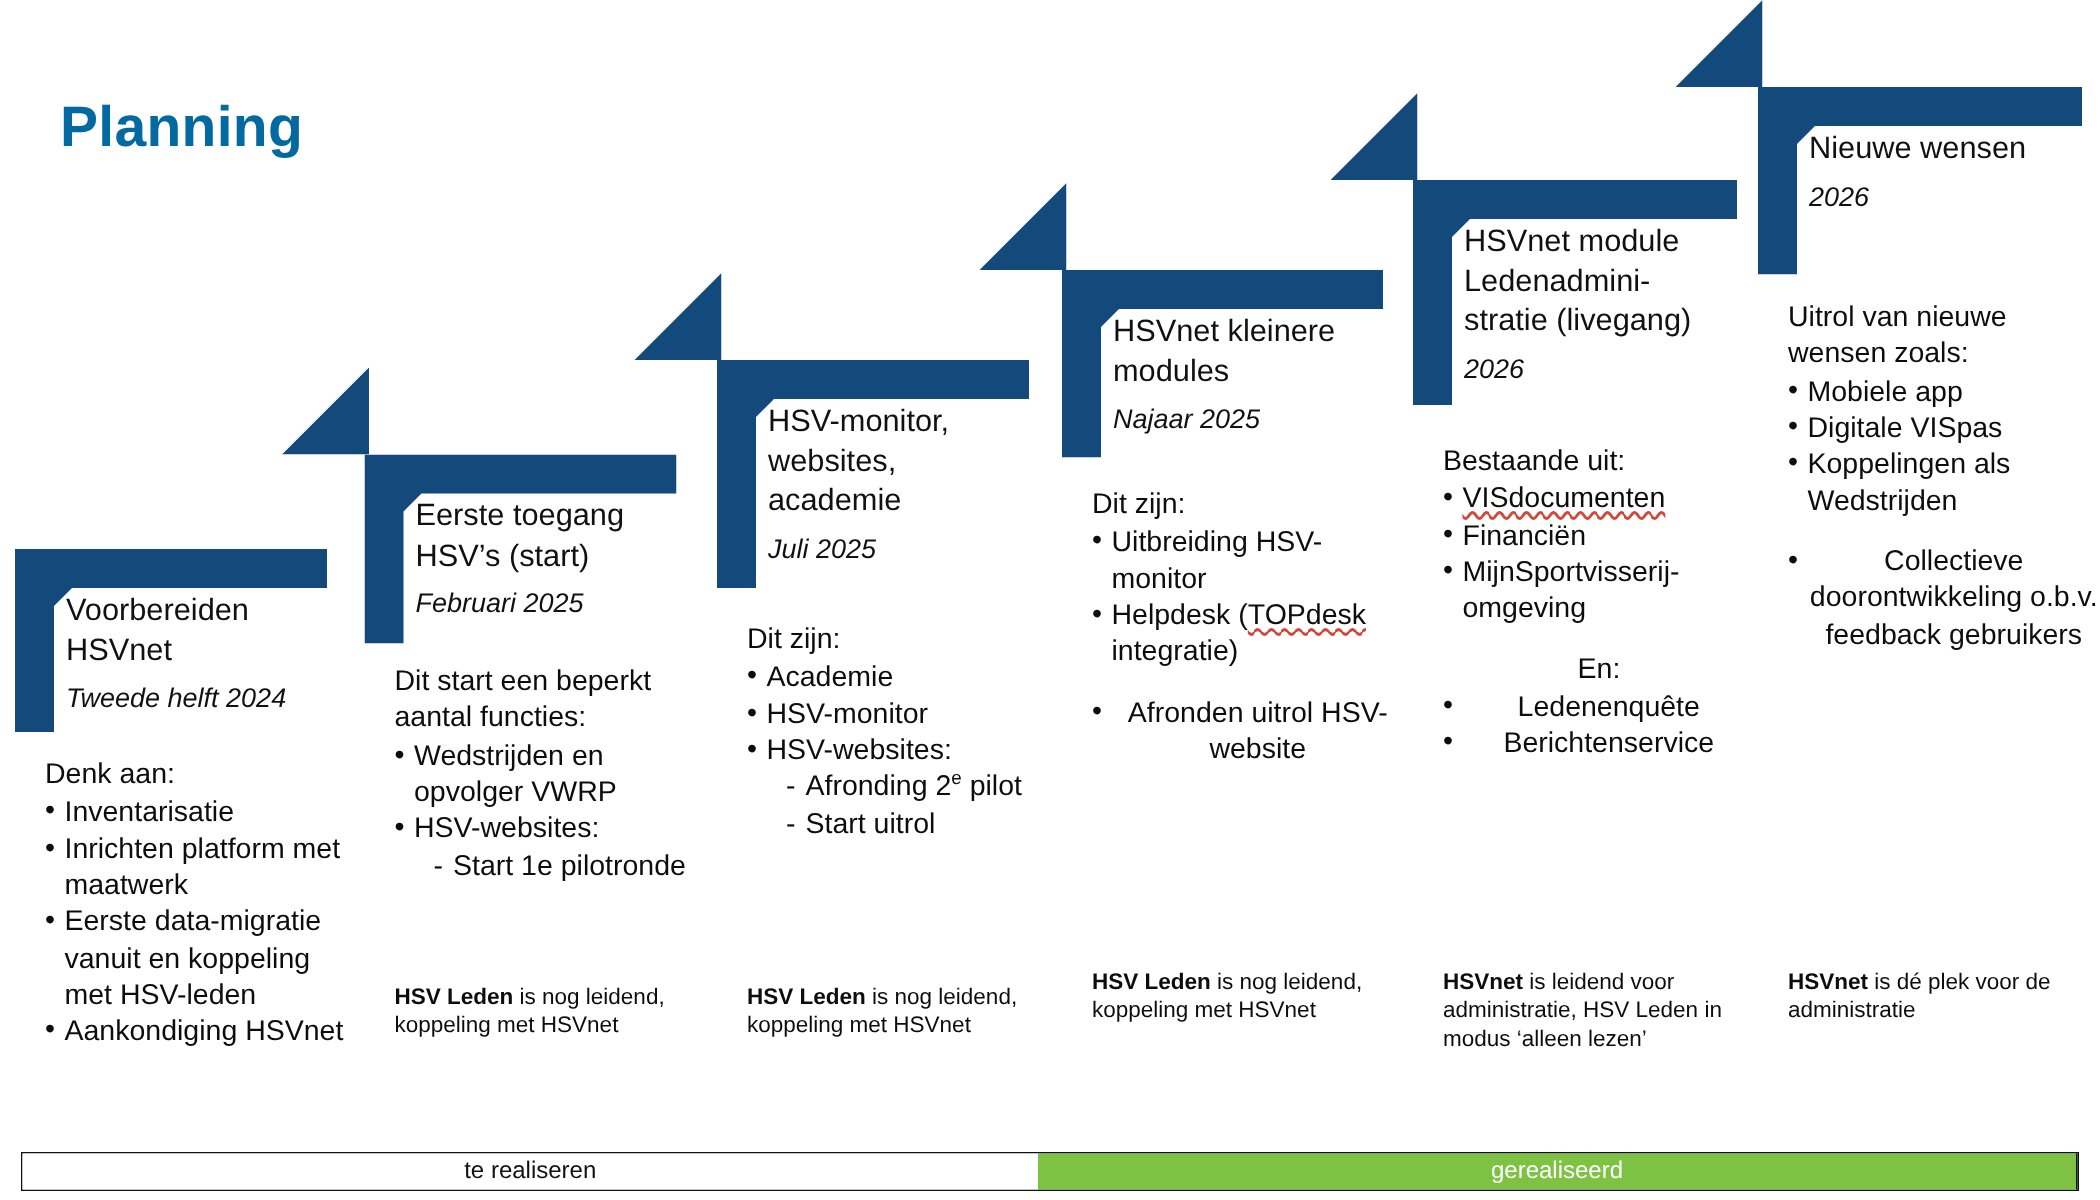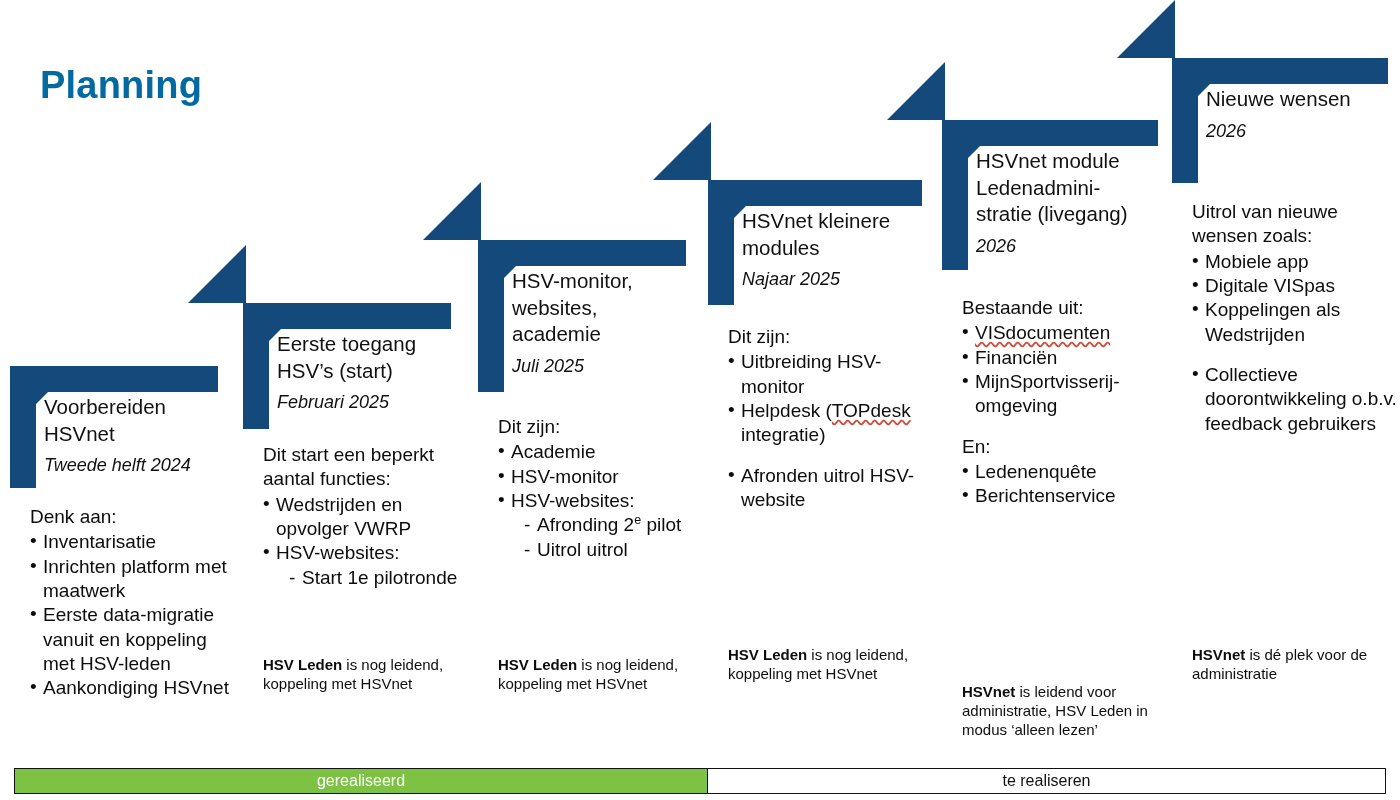--- a/index.html
+++ b/index.html
@@ -75,21 +75,21 @@
 
   
   .step-body {
     position: absolute;
     left: 20px;
     width: 208px;
     font-size: 19px;
     line-height: 1.28;
   }
   .grp { margin-bottom: 0; }
-  .grp + .grp { margin-top: 16px; }
+  .grp + .grp { margin-top: 16px; text-align: center; }
   .lead {
     margin: 0 0 1px 0;
   }
   .blist {
     margin: 0;
     padding: 0;
     list-style: none;
   }
   .blist li {
     position: relative;
@@ -242,21 +242,21 @@
         <div class="step-date">Juli 2025</div>
       </div>
       <div class="step-body" style="top:415px;">
         <div class="grp">
           <div class="lead">Dit zijn:</div>
           <ul class="blist">
             <li>Academie</li>
             <li>HSV-monitor</li>
             <li>HSV-websites:<ul class="sub">
                 <li>Afronding 2<sup>e</sup> pilot</li>
-                <li>Uitrol uitrol</li>
+                <li>Start uitrol</li>
               </ul></li>
           </ul>
         </div>
       </div>
       <div class="step-foot" style="top:655px;"><b>HSV Leden</b><span> is nog leidend, koppeling met HSVnet</span></div>
     </div>
     <div class="step" style="left: 708px; top: 0px;">
       <div class="riser" style="left:-55px; top:122px;">
         <svg width="58" height="58" viewBox="0 0 58 58">
           <polygon points="58,0 58,58 0,58" fill="#14497C"></polygon>
@@ -315,21 +315,21 @@
           </ul>
         </div>
         <div class="grp">
           <div class="lead">En:</div>
           <ul class="blist">
             <li>Ledenenquête</li>
             <li>Berichtenservice</li>
           </ul>
         </div>
       </div>
-      <div class="step-foot" style="top:645px;margin-top:37px;"><b>HSVnet</b><span> is leidend voor administratie, HSV Leden in modus ‘alleen lezen’</span></div>
+      <div class="step-foot" style="top:645px;"><b>HSVnet</b><span> is leidend voor administratie, HSV Leden in modus ‘alleen lezen’</span></div>
     </div>
     <div class="step" style="left: 1172px; top: 0px;">
       <div class="riser" style="left:-55px; top:0px;">
         <svg width="58" height="58" viewBox="0 0 58 58">
           <polygon points="58,0 58,58 0,58" fill="#14497C"></polygon>
         </svg>
       </div>
       <div class="frame" style="top:58px;">
         <svg width="216" height="125" viewBox="0 0 216 125">
           <polygon points="0,0 216,0 216,26 38,26 26,38 26,125 0,125" fill="#14497C"></polygon>
@@ -352,15 +352,15 @@
           <ul class="blist">
             <li>Collectieve doorontwikkeling o.b.v. feedback gebruikers</li>
           </ul>
         </div>
       </div>
       <div class="step-foot" style="top:645px;"><b>HSVnet</b><span> is dé plek voor de administratie</span></div>
     </div>
   </div>
 
 <div id="legend-bar">
+  <div id="legend-todo" class="legend-seg">te realiseren</div>
   <div id="legend-done" class="legend-seg" style="background: rgb(125, 194, 66);">gerealiseerd</div>
-  <div id="legend-todo" class="legend-seg">te realiseren</div>
 </div>
 
 </body></html>

